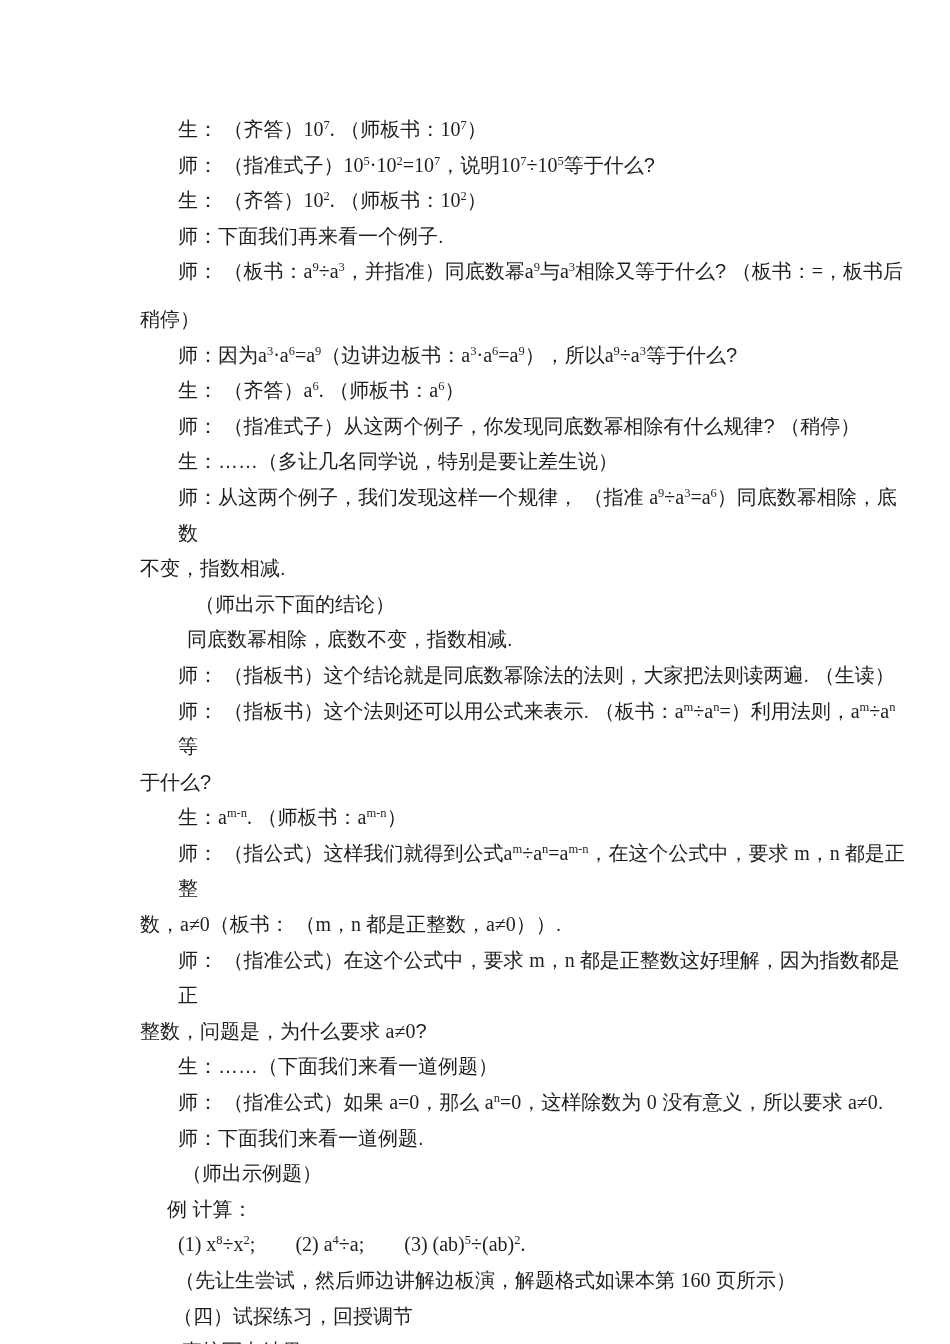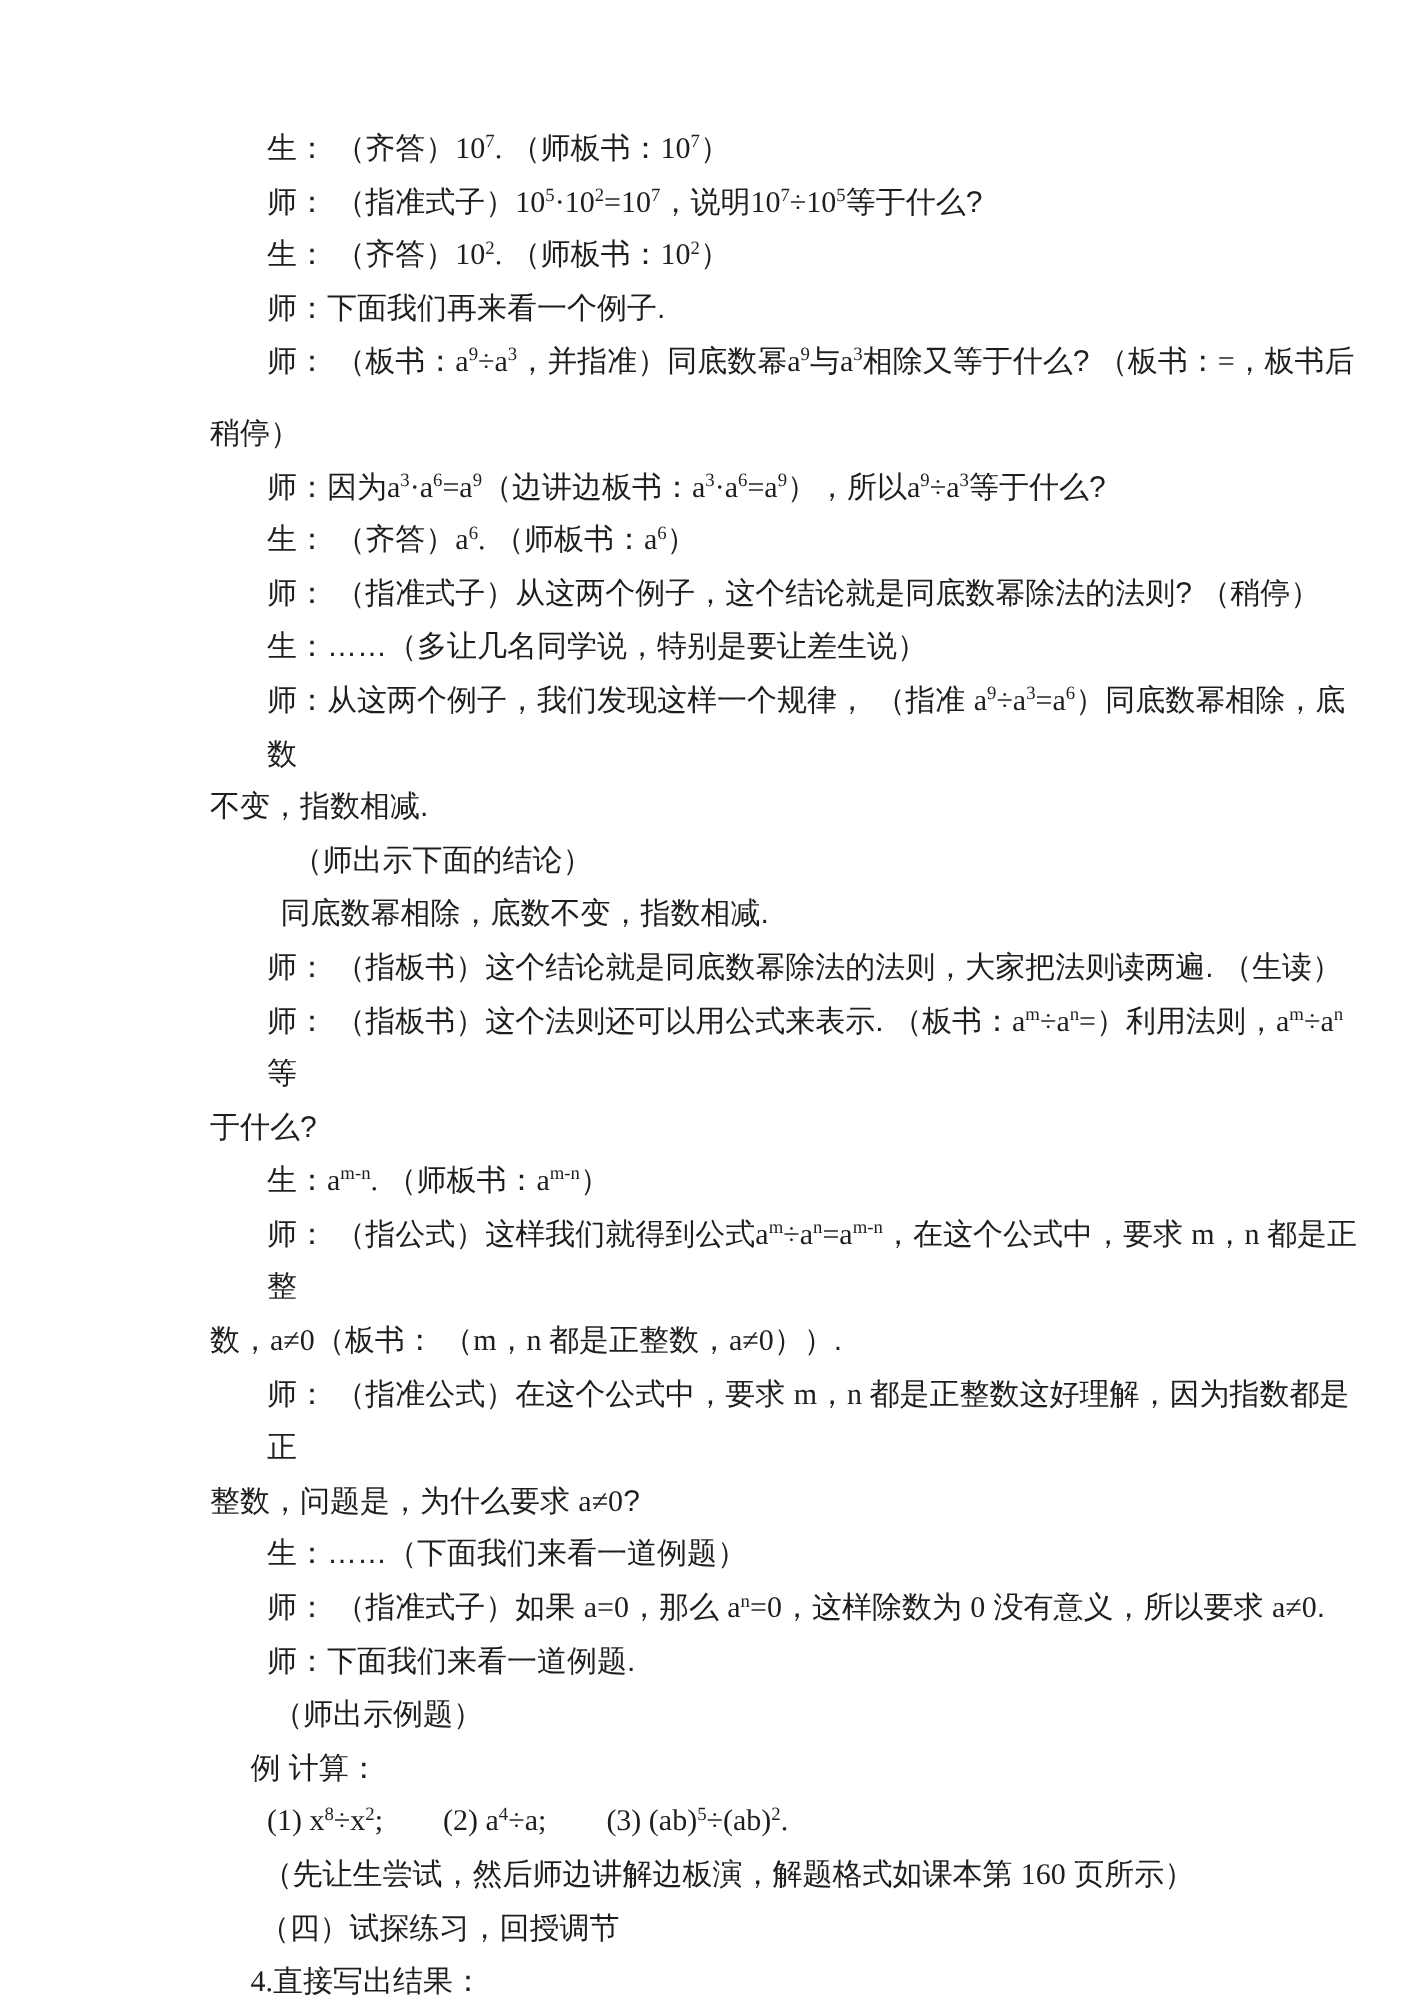--- a/index.html
+++ b/index.html
@@ -10,21 +10,21 @@
   body {
     width: 950px;
     height: 1344px;
     overflow: hidden;
     font-family: "Liberation Sans", sans-serif;
   }
   .doc {
     box-sizing: border-box;
     width: 950px;
     height: 1344px;
-    padding: 82px 42px 0 140px;
+    padding: 112px 42px 0 140px;
     color: #1e1e1e;
     border-radius: 22px;
   }
   .line {
     margin: 0;
     font-size: 20px;
     line-height: 35.6px;
     white-space: pre-wrap;
     font-family: "Liberation Sans", sans-serif;
     color: #1e1e1e;
@@ -49,36 +49,36 @@
 <div class="doc">
   <div id="doc-lines">
       <p class="line" style="padding-left: 38px;"><span class="cn">生： （齐答）</span><span class="math">10</span><sup class="sup">7</sup><span class="math">.</span><span class="cn"> （师板书：</span><span class="math">10</span><sup class="sup">7</sup><span class="cn">）</span></p>
       <p class="line" style="padding-left: 38px;"><span class="cn">师： （指准式子）</span><span class="math">10</span><sup class="sup">5</sup><span class="math">·10</span><sup class="sup">2</sup><span class="math">=10</span><sup class="sup">7</sup><span class="cn">，说明</span><span class="math">10</span><sup class="sup">7</sup><span class="math">÷10</span><sup class="sup">5</sup><span class="cn">等于什么?</span></p>
       <p class="line" style="padding-left: 38px;"><span class="cn">生： （齐答）</span><span class="math">10</span><sup class="sup">2</sup><span class="math">.</span><span class="cn"> （师板书：</span><span class="math">10</span><sup class="sup">2</sup><span class="cn">）</span></p>
       <p class="line" style="padding-left: 38px;"><span class="cn">师：下面我们再来看一个例子.</span></p>
       <p class="line" style="padding-left: 38px;"><span class="cn">师： （板书：</span><span class="math">a</span><sup class="sup">9</sup><span class="math">÷a</span><sup class="sup">3</sup><span class="cn">，并指准）同底数幂</span><span class="math">a</span><sup class="sup">9</sup><span class="cn">与</span><span class="math">a</span><sup class="sup">3</sup><span class="cn">相除又等于什么? （板书：</span><span class="math">=</span><span class="cn">，板书后</span></p>
       <p class="line" style="padding-left: 0px; margin-top: 12px;"><span class="cn">稍停）</span></p>
       <p class="line" style="padding-left: 38px;"><span class="cn">师：因为</span><span class="math">a</span><sup class="sup">3</sup><span class="math">·a</span><sup class="sup">6</sup><span class="math">=a</span><sup class="sup">9</sup><span class="cn">（边讲边板书：</span><span class="math">a</span><sup class="sup">3</sup><span class="math">·a</span><sup class="sup">6</sup><span class="math">=a</span><sup class="sup">9</sup><span class="cn">），所以</span><span class="math">a</span><sup class="sup">9</sup><span class="math">÷a</span><sup class="sup">3</sup><span class="cn">等于什么?</span></p>
       <p class="line" style="padding-left: 38px;"><span class="cn">生： （齐答）</span><span class="math">a</span><sup class="sup">6</sup><span class="math">.</span><span class="cn"> （师板书：</span><span class="math">a</span><sup class="sup">6</sup><span class="cn">）</span></p>
-      <p class="line" style="padding-left: 38px;"><span class="cn">师： （指准式子）从这两个例子，这个结论就是同底数幂除法的法则? （稍停）</span></p>
+      <p class="line" style="padding-left: 38px;"><span class="cn">师： （指准式子）从这两个例子，你发现同底数幂相除有什么规律? （稍停）</span></p>
       <p class="line" style="padding-left: 38px;"><span class="cn">生：……（多让几名同学说，特别是要让差生说）</span></p>
       <p class="line" style="padding-left: 38px;"><span class="cn">师：从这两个例子，我们发现这样一个规律， （指准 </span><span class="math">a</span><sup class="sup">9</sup><span class="math">÷a</span><sup class="sup">3</sup><span class="math">=a</span><sup class="sup">6</sup><span class="cn">）同底数幂相除，底数</span></p>
       <p class="line" style="padding-left: 0px;"><span class="cn">不变，指数相减.</span></p>
       <p class="line" style="padding-left: 55px;"><span class="cn">（师出示下面的结论）</span></p>
       <p class="line" style="padding-left: 47px;"><span class="cn">同底数幂相除，底数不变，指数相减.</span></p>
       <p class="line" style="padding-left: 38px;"><span class="cn">师： （指板书）这个结论就是同底数幂除法的法则，大家把法则读两遍. （生读）</span></p>
       <p class="line" style="padding-left: 38px;"><span class="cn">师： （指板书）这个法则还可以用公式来表示. （板书：</span><span class="math">a</span><sup class="sup">m</sup><span class="math">÷a</span><sup class="sup">n</sup><span class="math">=</span><span class="cn">）利用法则，</span><span class="math">a</span><sup class="sup">m</sup><span class="math">÷a</span><sup class="sup">n</sup><span class="cn">等</span></p>
       <p class="line" style="padding-left: 0px;"><span class="cn">于什么?</span></p>
       <p class="line" style="padding-left: 38px;"><span class="cn">生：</span><span class="math">a</span><sup class="sup">m-n</sup><span class="math">.</span><span class="cn"> （师板书：</span><span class="math">a</span><sup class="sup">m-n</sup><span class="cn">）</span></p>
       <p class="line" style="padding-left: 38px;"><span class="cn">师： （指公式）这样我们就得到公式</span><span class="math">a</span><sup class="sup">m</sup><span class="math">÷a</span><sup class="sup">n</sup><span class="math">=a</span><sup class="sup">m-n</sup><span class="cn">，在这个公式中，要求 </span><span class="math">m</span><span class="cn">，</span><span class="math">n </span><span class="cn">都是正整</span></p>
       <p class="line" style="padding-left: 0px;"><span class="cn">数，</span><span class="math">a≠0</span><span class="cn">（板书： （</span><span class="math">m</span><span class="cn">，</span><span class="math">n </span><span class="cn">都是正整数，</span><span class="math">a≠0</span><span class="cn">））.</span></p>
       <p class="line" style="padding-left: 38px;"><span class="cn">师： （指准公式）在这个公式中，要求 </span><span class="math">m</span><span class="cn">，</span><span class="math">n </span><span class="cn">都是正整数这好理解，因为指数都是正</span></p>
       <p class="line" style="padding-left: 0px;"><span class="cn">整数，问题是，为什么要求 </span><span class="math">a≠0</span><span class="cn">?</span></p>
       <p class="line" style="padding-left: 38px;"><span class="cn">生：……（下面我们来看一道例题）</span></p>
-      <p class="line" style="padding-left: 38px;"><span class="cn">师： （指准式子）如果 </span><span class="math">a=0</span><span class="cn">，那么 </span><span class="math">a</span><sup class="sup">n</sup><span class="math">=0</span><span class="cn">，这样除数为 </span><span class="math">0</span><span class="cn"> 没有意义，所以要求 </span><span class="math">a≠0</span><span class="cn">.</span></p>
+      <p class="line" style="padding-left: 38px;"><span class="cn">师： （指准公式）如果 </span><span class="math">a=0</span><span class="cn">，那么 </span><span class="math">a</span><sup class="sup">n</sup><span class="math">=0</span><span class="cn">，这样除数为 </span><span class="math">0</span><span class="cn"> 没有意义，所以要求 </span><span class="math">a≠0</span><span class="cn">.</span></p>
       <p class="line" style="padding-left: 38px;"><span class="cn">师：下面我们来看一道例题.</span></p>
       <p class="line" style="padding-left: 42px;"><span class="cn">（师出示例题）</span></p>
       <p class="line" style="padding-left: 27px;"><span class="cn">例 计算：</span></p>
       <p class="line" style="padding-left: 38px;"><span class="math">(1) x</span><sup class="sup">8</sup><span class="math">÷x</span><sup class="sup">2</sup><span class="math">;</span><span class="cn">　　</span><span class="math">(2) a</span><sup class="sup">4</sup><span class="math">÷a;</span><span class="cn">　　</span><span class="math">(3) (ab)</span><sup class="sup">5</sup><span class="math">÷(ab)</span><sup class="sup">2</sup><span class="math">.</span></p>
       <p class="line" style="padding-left: 35px;"><span class="cn">（先让生尝试，然后师边讲解边板演，解题格式如课本第 </span><span class="math">160</span><span class="cn"> 页所示）</span></p>
       <p class="line" style="padding-left: 33px;"><span class="cn">（四）试探练习，回授调节</span></p>
       <p class="line" style="padding-left: 27px;"><span class="math">4.</span><span class="cn">直接写出结果：</span></p>
     </div>
 </div>
 

